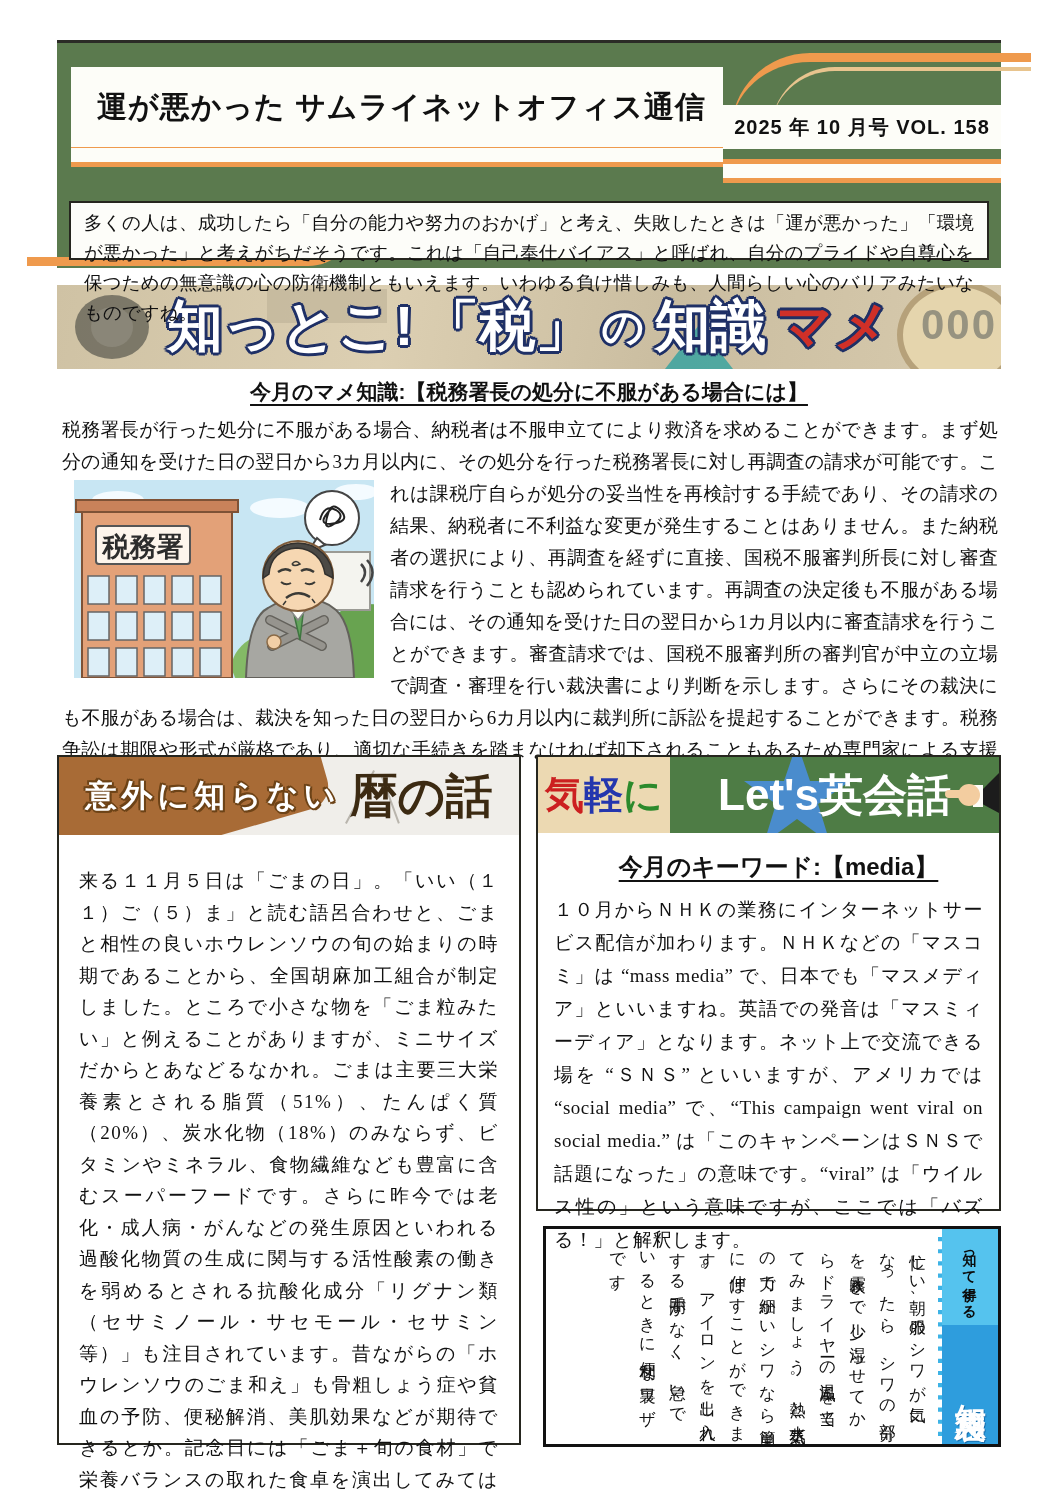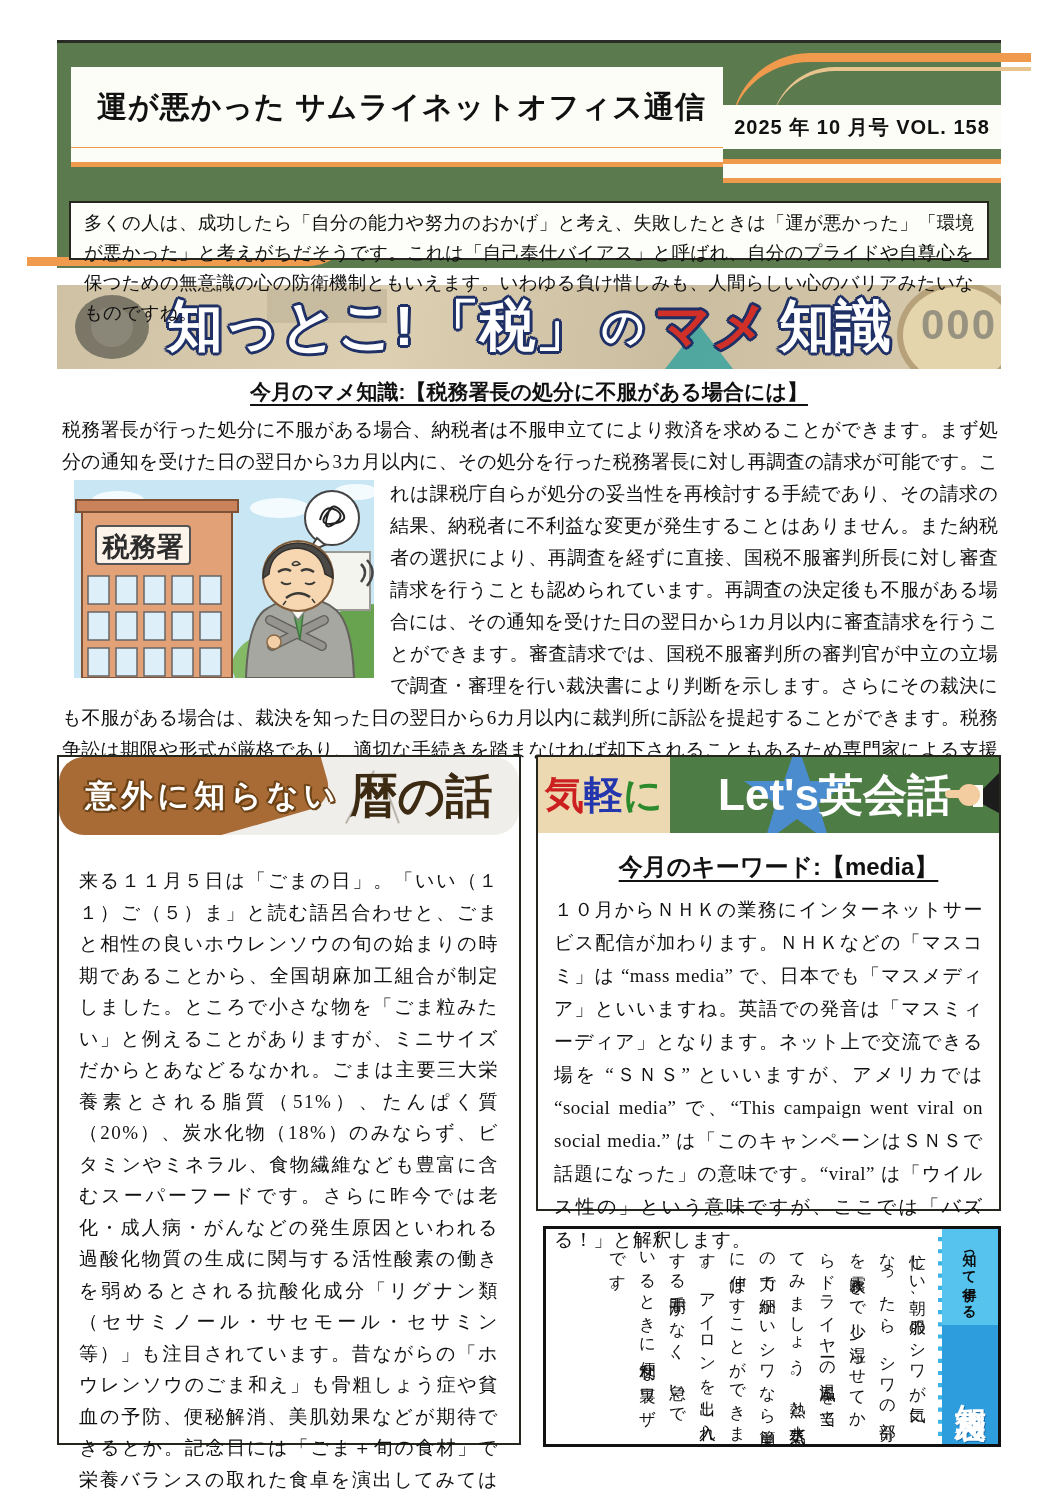--- a/index.html
+++ b/index.html
@@ -57,21 +57,21 @@
   .mame-heading span { font-size:21px; font-weight:bold; text-decoration:underline; text-underline-offset:5px; }
   .mame-body { position:absolute; left:62px; top:414px; width:936px;
                font-family:"Liberation Serif","DejaVu Serif",serif; font-size:19px; line-height:32px;
                text-align:justify; }
   .illu-float { float:left; margin:2px 16px 4px 12px; width:300px; height:198px; }
 
   
   .koyomi-box { position:absolute; left:57px; top:755px; width:464px; height:690px;
                 border:2px solid #26261f; box-sizing:border-box; background:#fff; }
   .koyomi-banner { position:relative; height:78px; background:#f0eeea; overflow:hidden;
-                   display:flex; align-items:center; justify-content:center; gap:10px;border-radius:25px; }
+                   display:flex; align-items:center; justify-content:center; gap:10px; }
   .kb-blob { position:absolute; left:-40px; top:-60px; width:300px; height:150px; background:#a05c22;
              transform:rotate(-16deg); border-radius:24px; opacity:.9; z-index:0; }
   .kb-line1,.kb-line2 { position:absolute; background:#b9b5ad; z-index:0; }
   .kb-line1 { left:300px; top:10px; width:2px; height:60px; transform:rotate(28deg); }
   .kb-line2 { left:330px; top:16px; width:2px; height:52px; transform:rotate(-20deg); }
   .koyomi-banner .w1 { position:relative; z-index:1; font-family:"Liberation Serif","DejaVu Serif",serif;
      font-weight:bold; font-size:31px; letter-spacing:5px; color:#fff;
      text-shadow:2px 0 0 #6d4317,-2px 0 0 #6d4317,0 2px 0 #6d4317,0 -2px 0 #6d4317,
                  2px 2px 0 #6d4317,-2px -2px 0 #6d4317; }
   .koyomi-banner .w2 { position:relative; z-index:1; font-family:"Liberation Serif","DejaVu Serif",serif;
@@ -135,22 +135,22 @@
   <div class="mame-banner">
     <div class="mb-shape mb-c1"></div>
     <div class="mb-shape mb-c2"></div>
     <div class="mb-shape mb-r1"></div>
     <div class="mb-shape mb-t1"></div>
     <div class="mb-shape mb-c3"></div>
     <div class="mb-shape mb-num">000</div>
     <span class="w mb-big o-navy">知っとこ!</span>
     <span class="w mb-big o-navy">「税」</span>
     <span class="w mb-mid o-navy">の</span>
+    <span class="w mb-big o-navy">知識</span>
     <span class="w mb-big o-red">マメ</span>
-    <span class="w mb-big o-navy">知識</span>
   </div>
 
   <div class="mame-heading">
     <span>今月のマメ知識:【税務署長の処分に不服がある場合には】</span>
   </div>
   <div class="mame-body">
     <span>税務署長が行った処分に不服がある場合、納税者は不服申立てにより救済を求めることができます。まず処分の通知を受けた日の翌日から3カ月以内に、その処分を行った税務署長に対し再調査の請求が可能です。これ</span><span class="illu-float"><svg viewBox="0 0 300 198" width="300" height="198">
       <rect x="0" y="0" width="300" height="198" fill="#c8e6f3"></rect>
       <ellipse cx="44" cy="20" rx="26" ry="9" fill="#f4fbff"></ellipse>
       <ellipse cx="206" cy="28" rx="30" ry="10" fill="#f4fbff"></ellipse>

